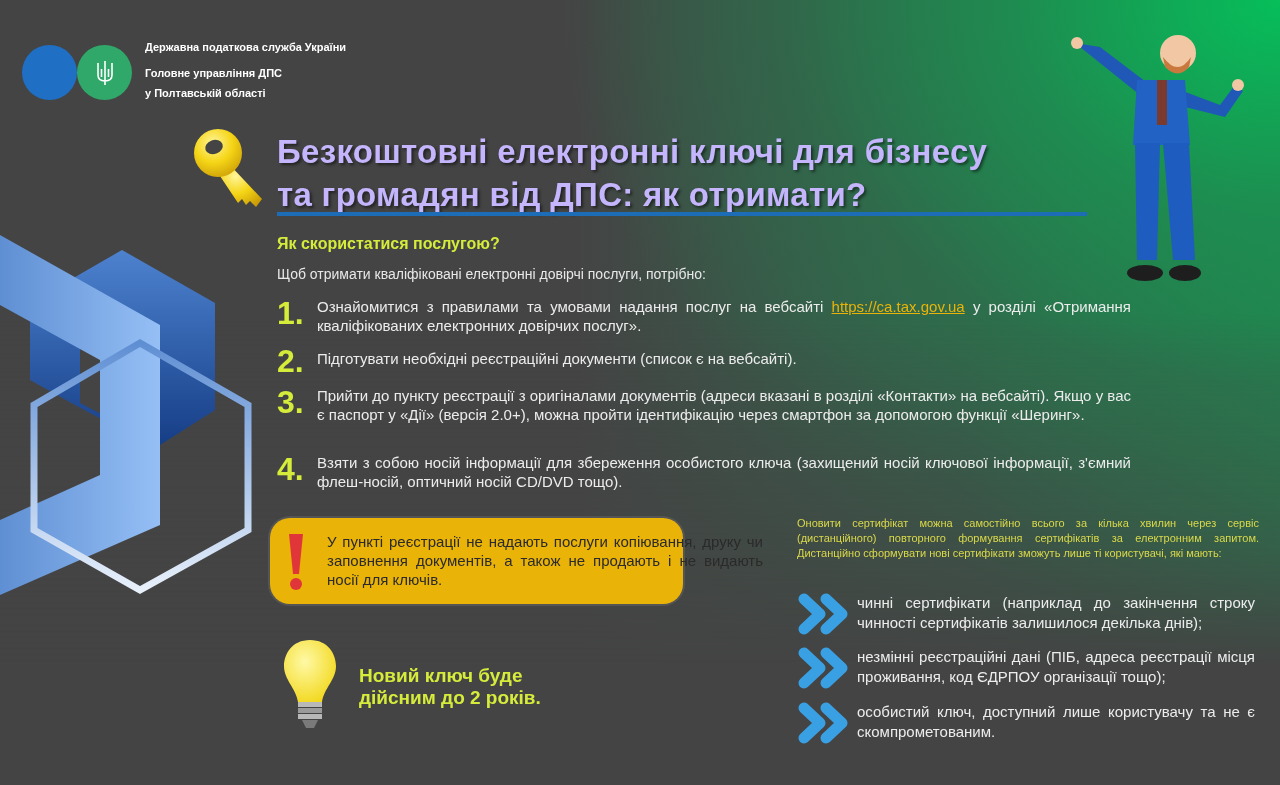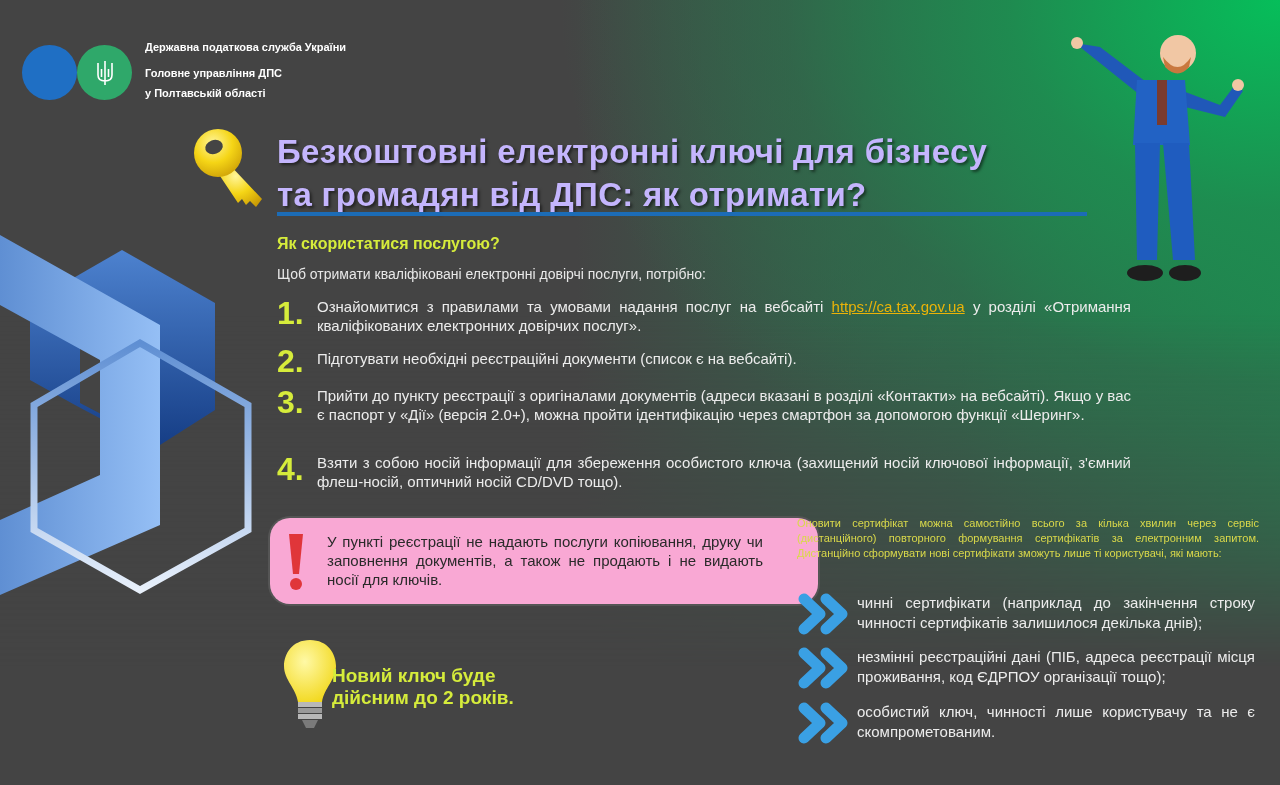--- a/index.html
+++ b/index.html
@@ -37,29 +37,29 @@
   .section-heading { position: absolute; left: 277px; top: 235px; font-weight: bold; font-size: 16px; color: #d6ec3b; }
   .intro { position: absolute; left: 277px; top: 266px; font-size: 14px; color: #e8e8e8; }
 
   .step { position: absolute; left: 277px; width: 860px; display: flex; }
   .step-num { width: 40px; flex: none; font-weight: bold; font-size: 32px; color: #d6ec3b; line-height: 32px; }
   .step-text { font-size: 15px; line-height: 19px; color: #ececec; text-align: justify; width: 814px; }
   .link { text-decoration: underline; color: #eab308; }
 
   
   .warn-box {
-    position: absolute; left: 270px; top: 518px; width: 548px; height: 86px;
-    background: #f9a8d4; border-radius: 20px;
+    position: absolute; left: 270px; top: 518px; width: 413px; height: 86px;
+    background: #eab308; border-radius: 20px;
     box-shadow: 0 0 0 2px #555;
   }
   .warn-mark { position: absolute; left: 16px; top: 14px; width: 20px; height: 60px; }
   .warn-text { position: absolute; left: 57px; top: 14px; width: 436px; font-size: 15px; line-height: 19px; color: #2a2a2a; text-align: justify; }
 
   
-  .bulb-text { position: absolute; left: 332px; top: 665px; font-weight: bold; font-size: 19px; line-height: 22px; color: #d6ec3b; }
+  .bulb-text { position: absolute; left: 359px; top: 665px; font-weight: bold; font-size: 19px; line-height: 22px; color: #d6ec3b; }
 
   
   .renew { position: absolute; left: 797px; top: 516px; width: 462px; font-size: 11px; line-height: 15px; color: #d9d84a; text-align: justify; }
   .cond { position: absolute; left: 795px; width: 470px; display: flex; }
   .cond-icon { width: 62px; flex: none; }
   .cond-text { font-size: 15px; line-height: 20px; color: #ececec; text-align: justify; width: 398px; }
 </style>
 </head>
 <body>
 
@@ -195,14 +195,14 @@
     <path d="M28 6 L44 21 L28 36" stroke="#3aa0e4" stroke-width="11" stroke-linecap="round" stroke-linejoin="round" fill="none"></path>
   </svg>
   <div class="cond-text">незмінні реєстраційні дані (ПІБ, адреса реєстрації місця проживання, код ЄДРПОУ організації тощо);</div>
 </div>
 
 <div class="cond" style="top:702px">
   <svg class="cond-icon" width="56" height="42" viewBox="0 0 56 42">
     <path d="M6 6 L22 21 L6 36" stroke="#3aa0e4" stroke-width="11" stroke-linecap="round" stroke-linejoin="round" fill="none"></path>
     <path d="M28 6 L44 21 L28 36" stroke="#3aa0e4" stroke-width="11" stroke-linecap="round" stroke-linejoin="round" fill="none"></path>
   </svg>
-  <div class="cond-text">особистий ключ, чинності лише користувачу та не є скомпрометованим.</div>
+  <div class="cond-text">особистий ключ, доступний лише користувачу та не є скомпрометованим.</div>
 </div>
 
 </body></html>

